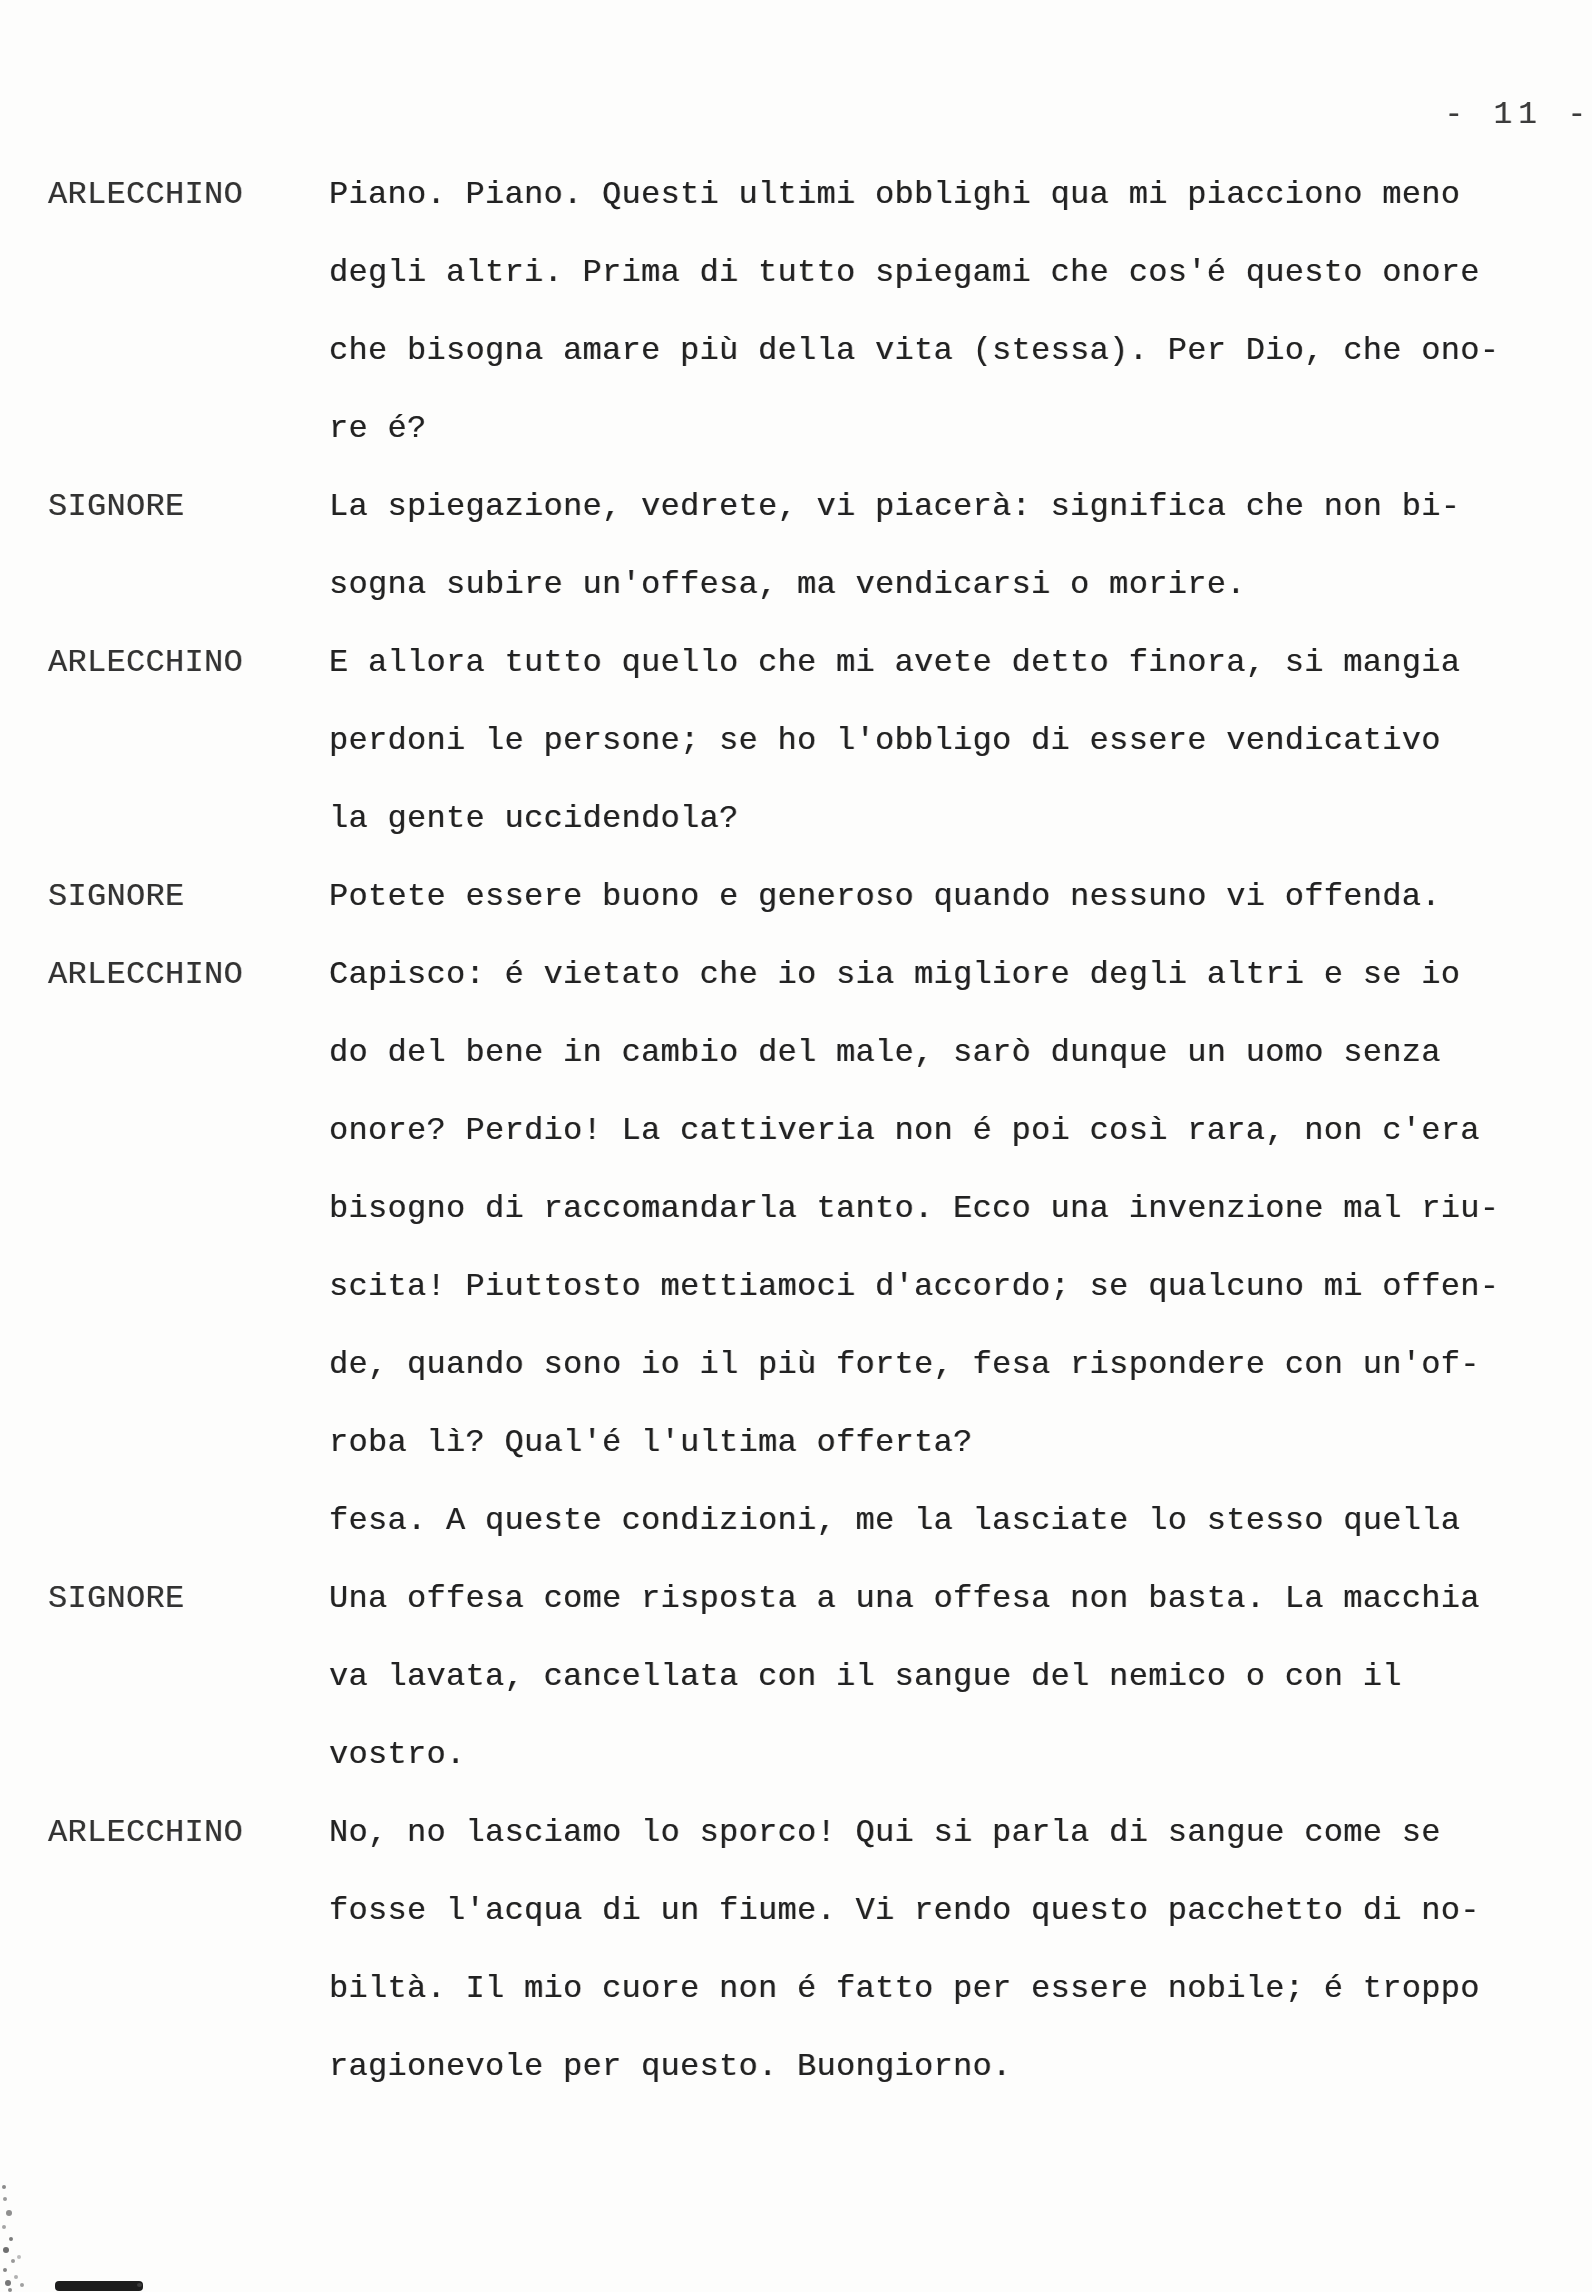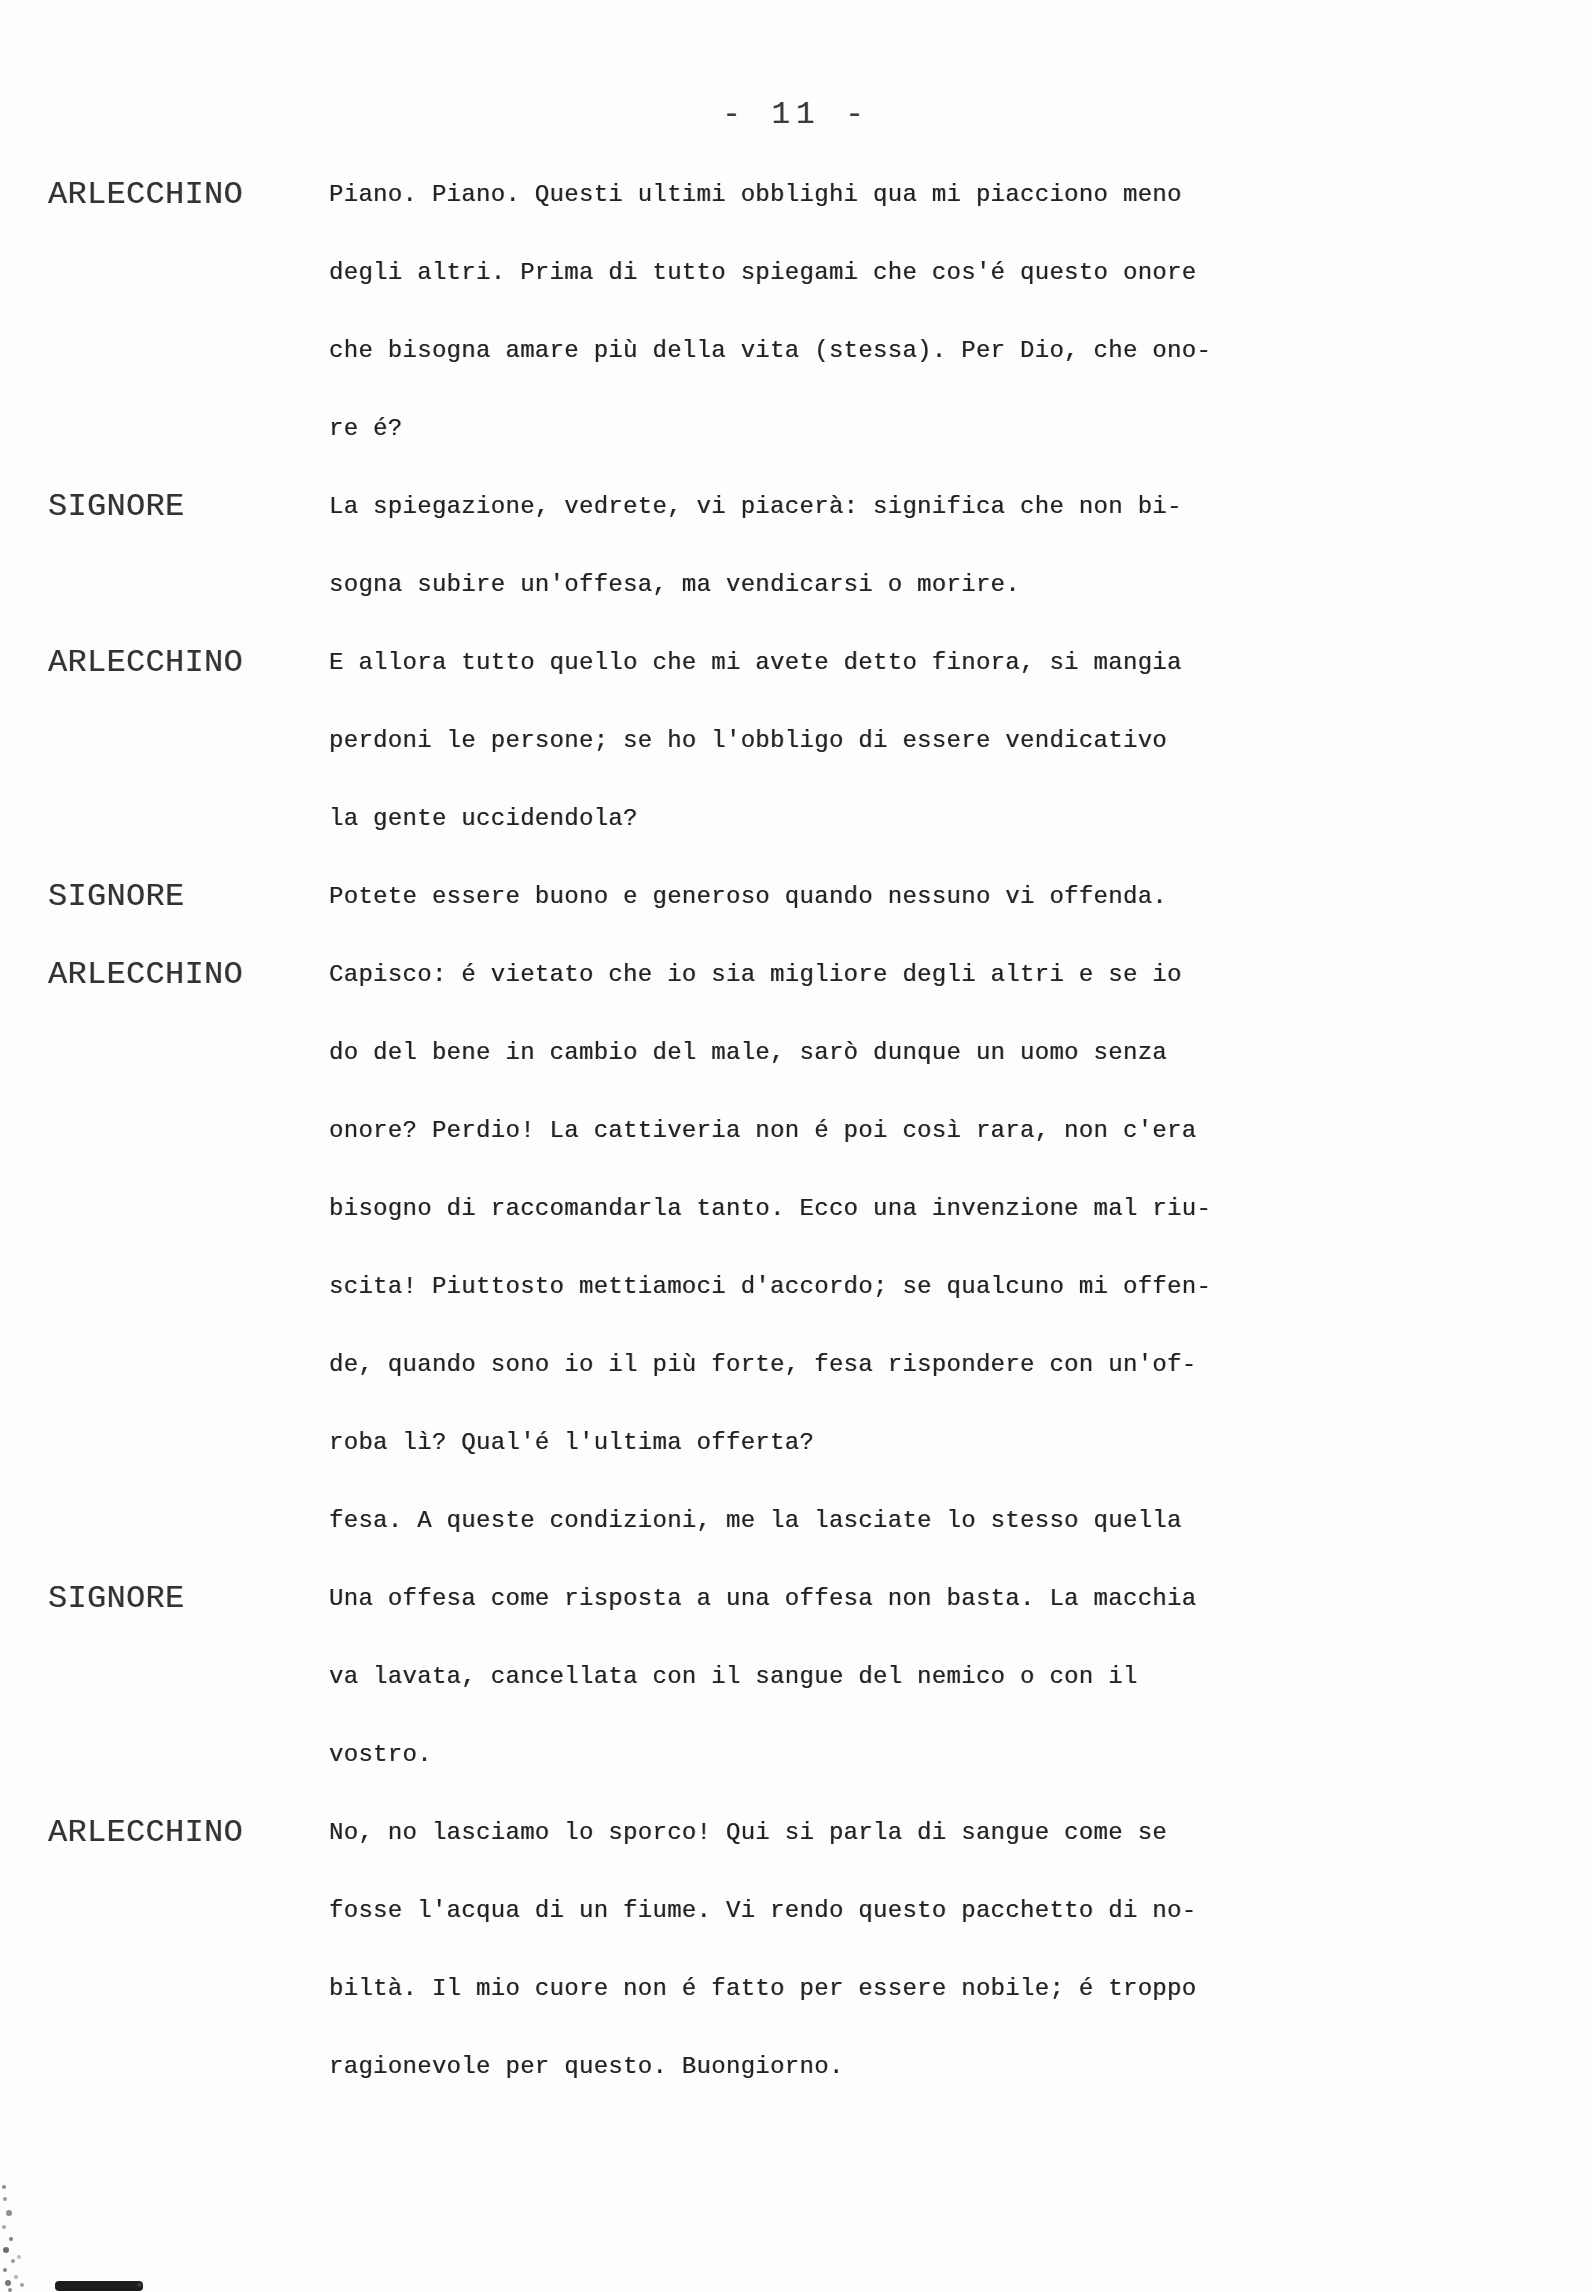--- a/index.html
+++ b/index.html
@@ -18,21 +18,21 @@
     
     text-shadow: 0.6px 0.4px 0 rgba(45,45,45,0.38), -0.4px 0 0 rgba(45,45,45,0.18);
   }
   .page-number {
     position: absolute;
     top: 92px;
     left: 0;
     width: 1592px;
     height: 46px;
     line-height: 46px;
-    text-align: center;
+    text-align: right;
     font-size: 31px;
     letter-spacing: 6px;
     opacity: 0.88;
   }
   .dialogue {
     position: absolute;
     top: 155px;
     left: 0;
     width: 1592px;
   }
@@ -44,21 +44,21 @@
   .speaker {
     flex: 0 0 281px;
     margin-left: 48px;
     font-size: 32px;
     letter-spacing: 0.3px;
     white-space: pre;
     opacity: 0.92;
   }
   .line {
     flex: 1 1 auto;
-    font-size: 24px;
+    font-size: 32px;
     letter-spacing: 0.3px;
     white-space: pre;
   }
   
   .speckles {
     position: absolute;
     left: 2px;
     top: 2185px;
     width: 4px;
     height: 4px;

